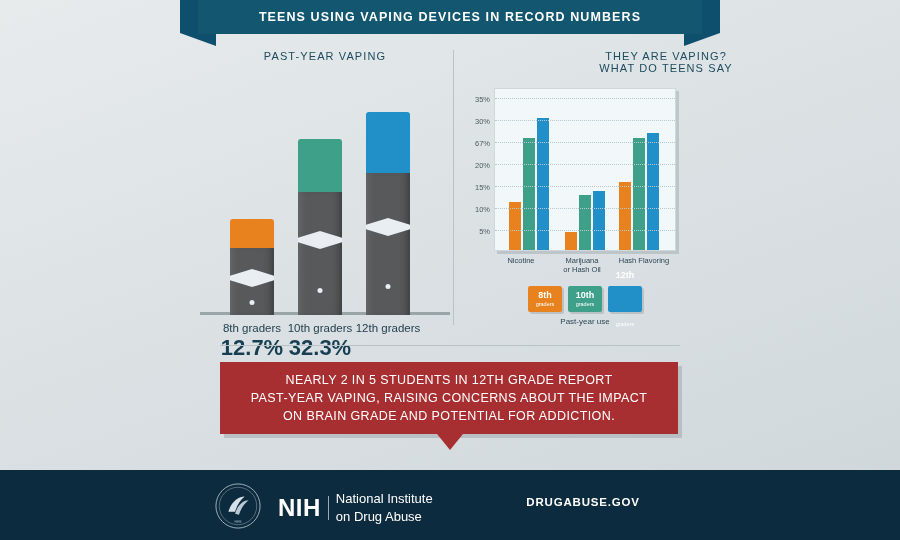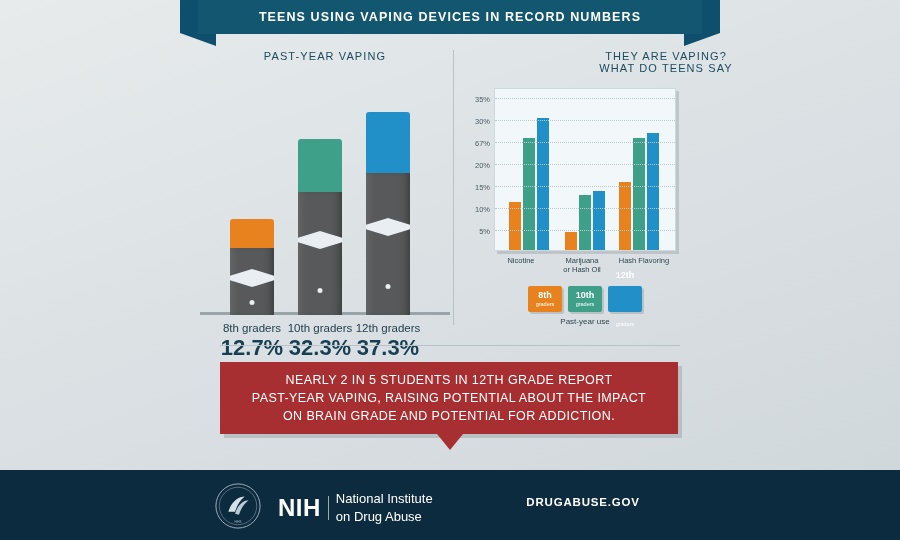--- a/index.html
+++ b/index.html
@@ -182,21 +182,20 @@
         <div class="lbl-col" style="left: 7px;">
           <div class="lbl-grade">8th graders</div>
           <div class="lbl-pct">12.7%</div>
         </div>
         <div class="lbl-col" style="left: 75px;">
           <div class="lbl-grade">10th graders</div>
           <div class="lbl-pct">32.3%</div>
         </div>
         <div class="lbl-col" style="left: 143px;">
           <div class="lbl-grade">12th graders</div>
-          <div class="lbl-pct">37.3%</div>
         </div>
       </div>
   </div>
 
   <div class="divider-v"></div>
 
   <div class="right-panel">
     <div class="panel-title">THEY ARE VAPING?</div>
     <div class="panel-title">WHAT DO TEENS SAY</div>
   </div>
@@ -261,21 +260,21 @@
         <div class="l2">graders</div>
       </div>
     </div>
   <div class="legend-caption">Past-year use</div>
 
   <div class="divider-h"></div>
 
   <div class="callout">
     <div class="callout-text">
       <span>NEARLY 2 IN 5 STUDENTS IN 12TH GRADE REPORT</span><br>
-      <span>PAST-YEAR VAPING, RAISING POTENTIAL ABOUT THE IMPACT</span><br>
+      <span>PAST-YEAR VAPING, RAISING CONCERNS ABOUT THE IMPACT</span><br>
       <span>ON BRAIN GRADE AND POTENTIAL FOR ADDICTION.</span>
     </div>
   </div>
   <div class="callout-arrow"></div>
 
   <div class="footer">
     <svg class="hhs-seal" viewBox="0 0 100 100">
       <circle cx="50" cy="50" r="46" fill="none" stroke="#9fb3bf" stroke-width="2"></circle>
       <circle cx="50" cy="50" r="39" fill="none" stroke="#9fb3bf" stroke-width="1"></circle>
       <path d="M30 62 C36 40, 52 30, 64 30 C54 38, 48 48, 44 62 Z" fill="#d7e2e8"></path>

